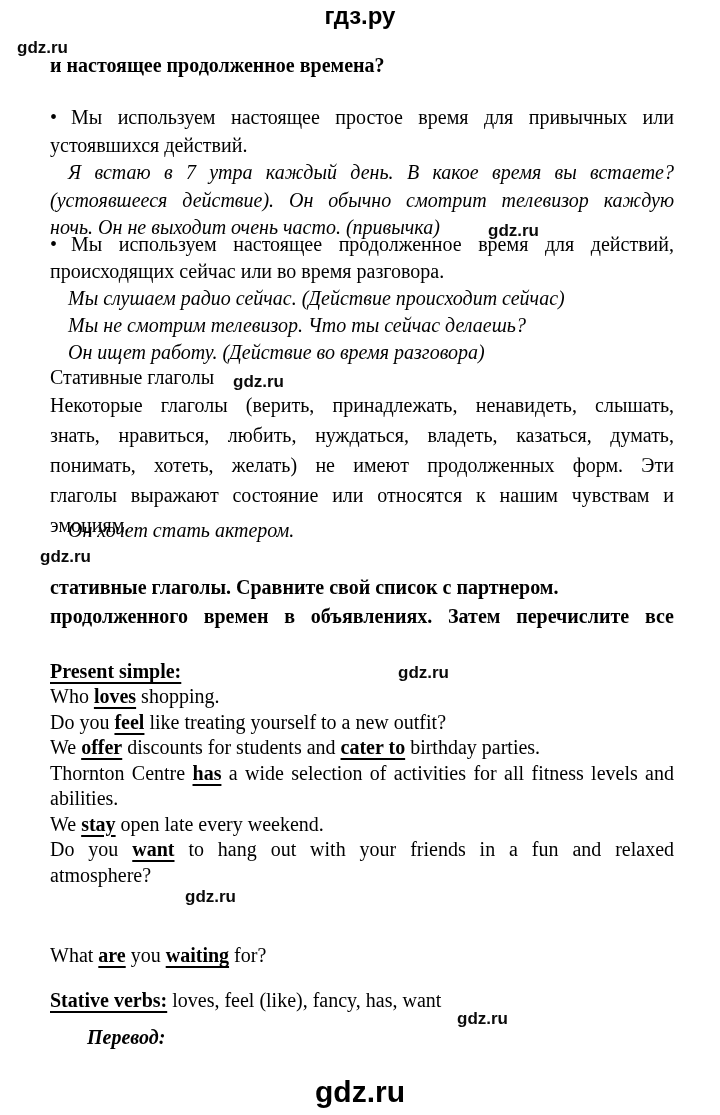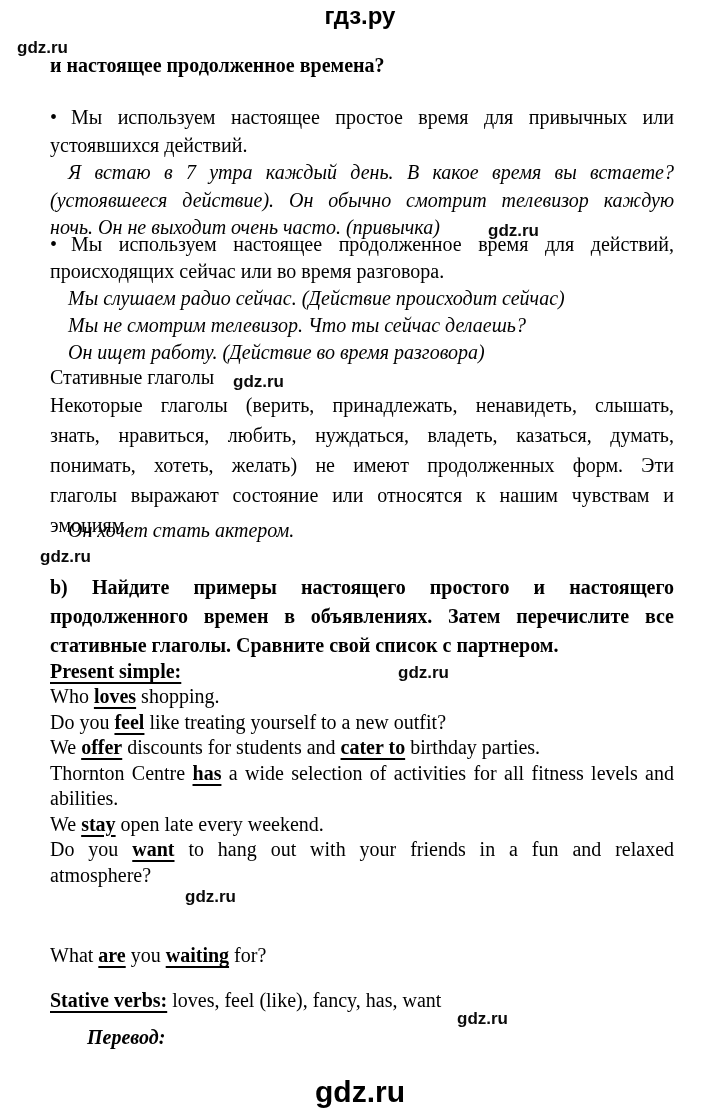--- a/index.html
+++ b/index.html
@@ -84,23 +84,22 @@
     <div class="line j">понимать, хотеть, желать) не имеют продолженных форм. Эти</div>
     <div class="line j">глаголы выражают состояние или относятся к нашим чувствам и</div>
     <div class="line">эмоциям.</div>
   </div>
 
   <div class="blk example3">
     <div class="line it ind">Он хочет стать актером.</div>
   </div>
 
   <div class="blk b-heading">
-    <div class="line j">b) Найдите примеры настоящего простого и настоящего</div>
+    <div class="line">стативные глаголы. Сравните свой список с партнером.</div>
     <div class="line j">продолженного времен в объявлениях. Затем перечислите все</div>
-    <div class="line">стативные глаголы. Сравните свой список с партнером.</div>
   </div>
 
   <div class="blk ps-label">
     <div class="line"><span class="kw">Present simple:</span></div>
   </div>
 
   <div class="blk en-group">
     <div class="line"><span>Who </span><span class="kw">loves</span><span> shopping.</span></div>
     <div class="line"><span>Do you </span><span class="kw">feel</span><span> like treating yourself to a new outfit?</span></div>
     <div class="line"><span>We </span><span class="kw">offer</span><span> discounts for students and </span><span class="kw">cater to</span><span> birthday parties.</span></div>

